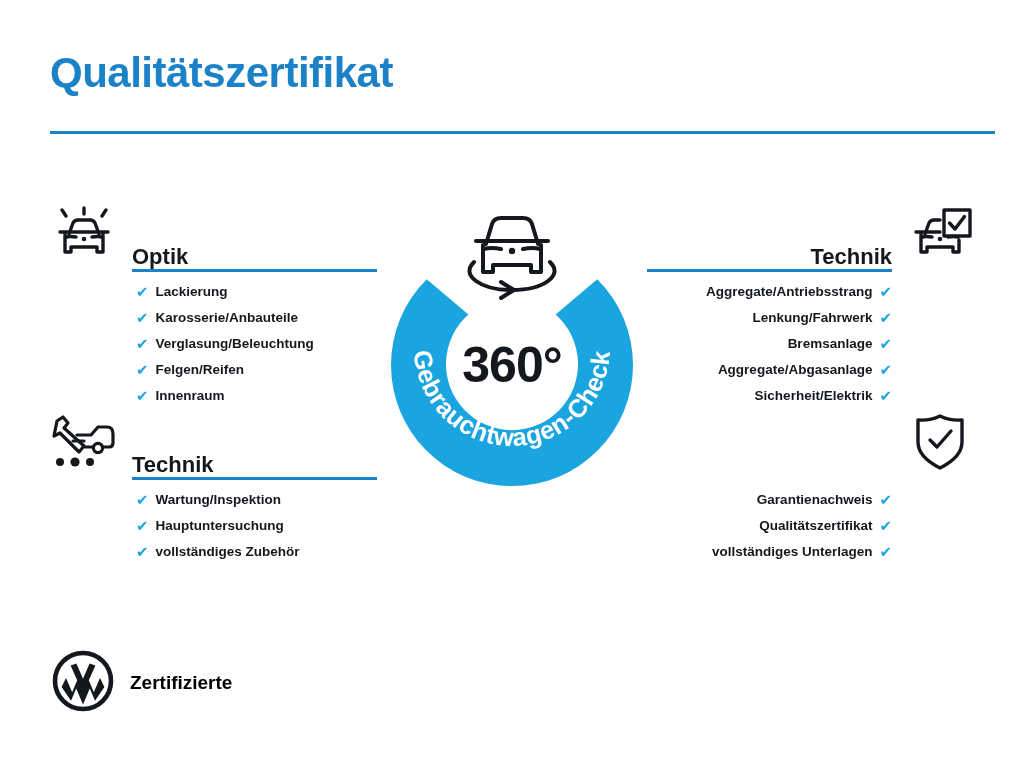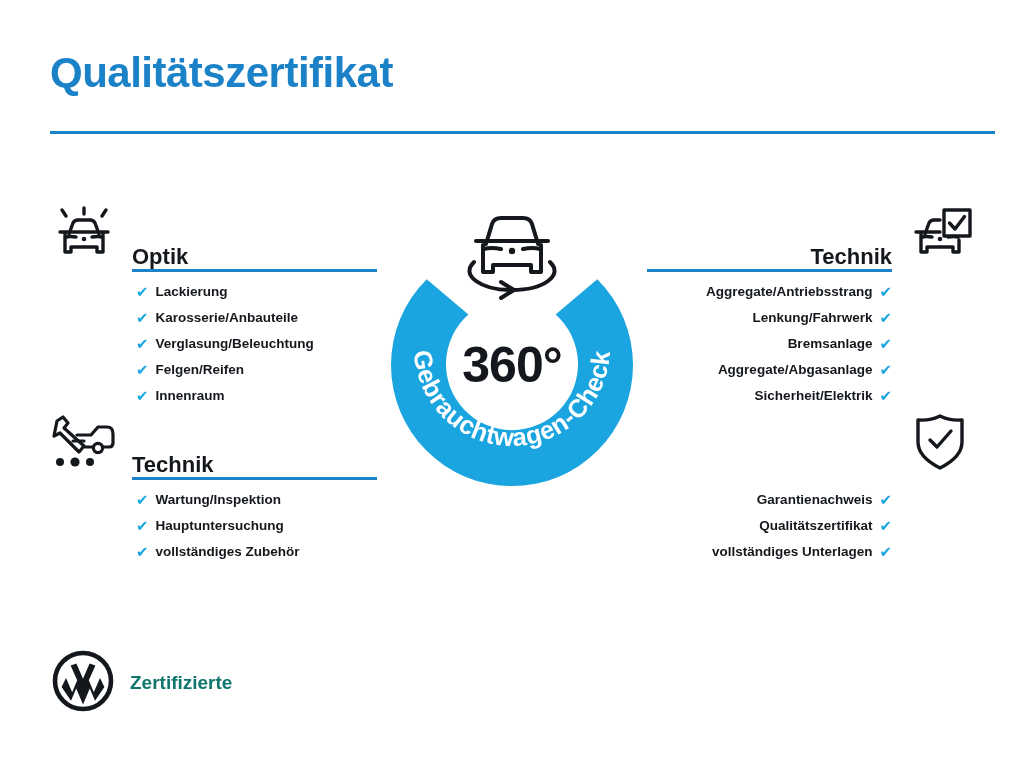--- a/index.html
+++ b/index.html
@@ -68,21 +68,21 @@
   .badge { position: absolute; left: 378px; top: 196px; width: 268px; height: 292px; }
   .badge svg { display: block; }
   .badge-num {
     position: absolute; left: 0; right: 0; top: 140px;
     text-align: center; font-size: 50px; font-weight: bold;
     color: #14181c; letter-spacing: -1px;
   }
 
   
   .vw-lockup { position: absolute; left: 52px; top: 650px; display: flex; align-items: center; gap: 16px; }
-  .vw-text { font-size: 19px; font-weight: bold; color: #0f766e; line-height: 1.25; }
+  .vw-text { font-size: 19px; font-weight: bold; color: #000000; line-height: 1.25; }
 </style>
 </head>
 <body>
 
 <div id="page">
 
   <h1 class="page-title">Qualitätszertifikat</h1>
   <div class="title-rule"></div>
 
   <div class="section sec-optik align-left">

